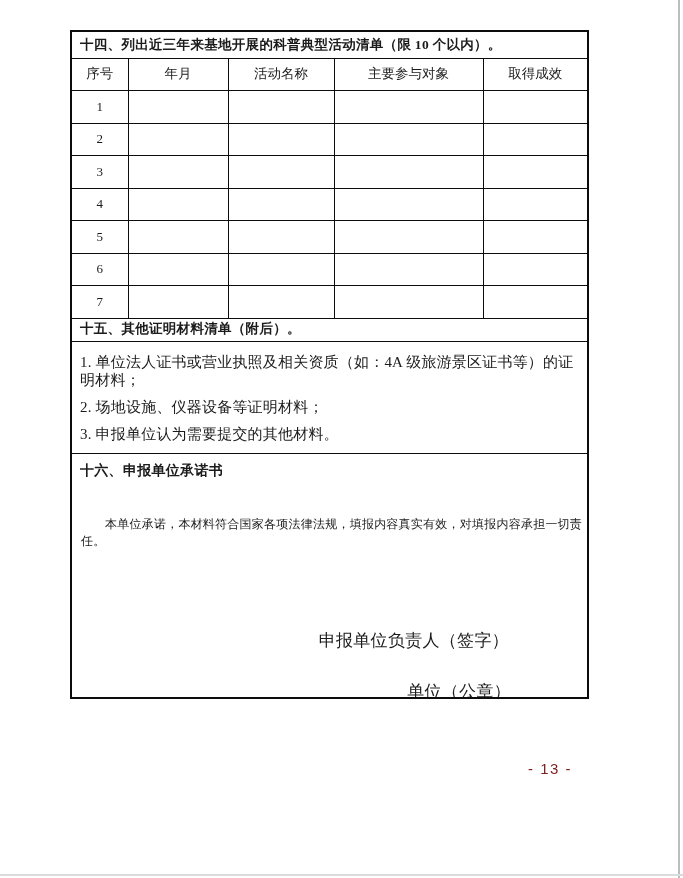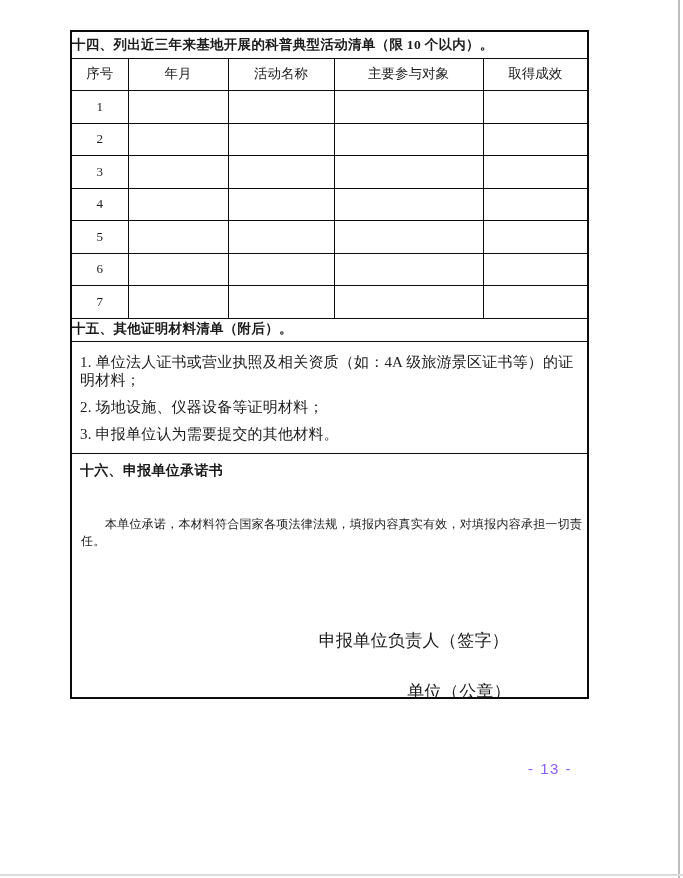--- a/index.html
+++ b/index.html
@@ -37,20 +37,21 @@
   tr.r-head th{height:31px;text-align:center;font-size:13.5px;}
   tr.r-data td{height:31.5px;}
   tr.r-sec15 td{height:22px;}
   tr.r-list td{height:100px;}
   tr.r-pledge td{height:243px;}
 
   .sec-title{
     font-weight:bold;
     font-size:13.5px;
     text-align:left;
+    padding-left:8px;
     letter-spacing:0.3px;
   }
   .serial{text-align:center;font-size:13px;}
 
   .list-cell{vertical-align:top;padding:11px 8px 0 8px;}
   .list-item{font-size:15px;line-height:18px;margin-bottom:9px;letter-spacing:0.2px;}
 
   .pledge-cell{position:relative;vertical-align:top;}
   .pledge-title{
     position:absolute;top:8px;left:8px;
@@ -64,21 +65,21 @@
     text-align:justify;
   }
   .sign{position:absolute;font-size:17px;white-space:nowrap;letter-spacing:0.3px;margin-top:36px;}
   .sign-person{top:140px;right:78px;}
   .sign-unit{top:191px;right:76px;}
   .sign-date{top:228px;right:50px;}
 
   .page-number{
     position:absolute;top:760px;left:528px;
     font-family:"Liberation Sans","DejaVu Sans",sans-serif;
-    font-size:15px;letter-spacing:1.5px;color:#8b5cf6;
+    font-size:15px;letter-spacing:1.5px;color:#7f1d1d;
   }
 </style>
 </head>
 <body>
 
 <div class="canvas">
   <div class="edge-right"></div>
   <div class="edge-bottom"></div>
 
   <table class="form">

